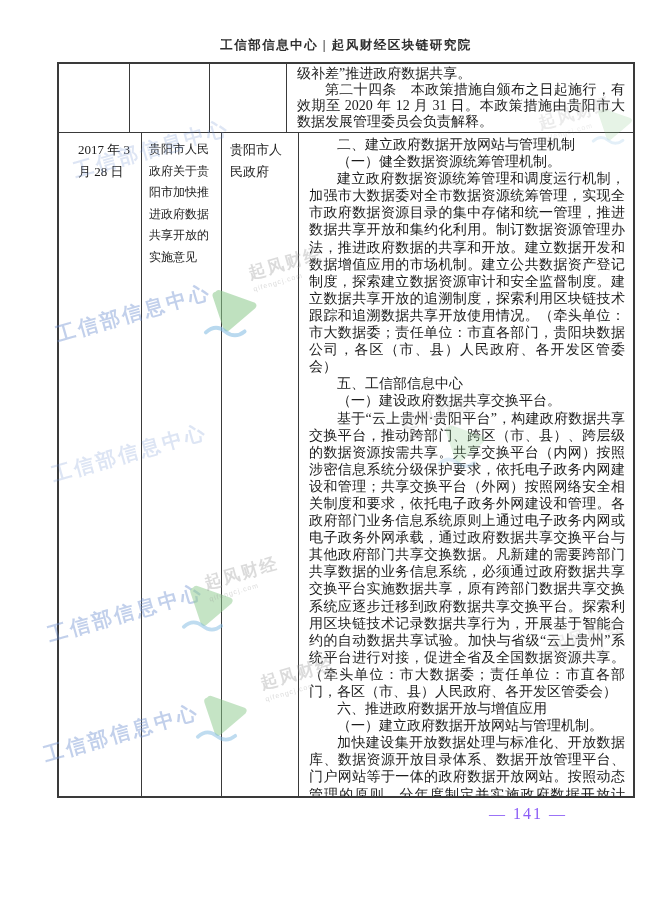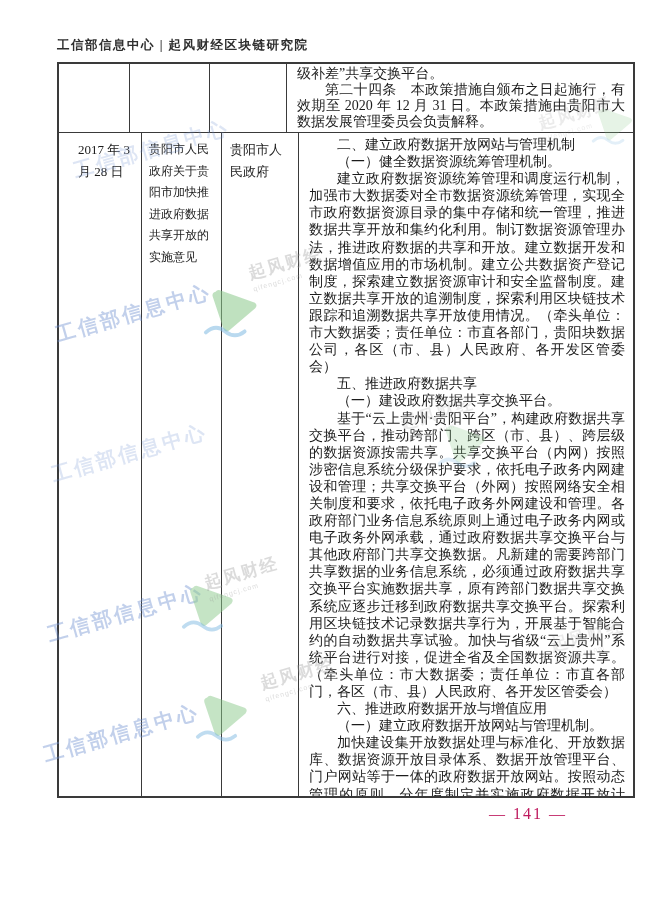--- a/index.html
+++ b/index.html
@@ -3,21 +3,21 @@
 <meta charset="utf-8">
 <style>
   html,body{margin:0;padding:0;}
   body{
     width:650px;height:919px;position:relative;overflow:hidden;
     background:#ffffff;color:#1c1c1c;
     font-family:"Liberation Serif","DejaVu Serif",serif;
   }
   .page-header{
     position:absolute;top:37px;left:57px;width:578px;
-    text-align:left;font-size:12.5px;font-weight:bold;
+    text-align:center;font-size:12.5px;font-weight:bold;
     letter-spacing:1.5px;color:#2e2e2e;white-space:nowrap;
   }
   .doc-table{
     position:absolute;left:57px;top:62px;width:578px;height:736px;
     border:2px solid #3a3a3a;box-sizing:border-box;
     display:flex;flex-direction:column;
   }
   .t-row{display:flex;min-height:0;}
   .t-row.row1{height:68px;border-bottom:1.5px solid #3a3a3a;flex:none;}
   .t-row.row2{flex:1;margin-left:12px;}
@@ -27,21 +27,21 @@
   .c-title{width:80px;flex:none;border-right:1.5px solid #3a3a3a;
     padding:6px 6px 0 7px;font-size:12px;line-height:21.5px;}
   .c-issuer{width:77px;flex:none;border-right:1.5px solid #3a3a3a;
     padding:6px 12px 0 8px;font-size:13px;line-height:21.5px;}
   .c-content{flex:1;padding:3px 8px 0 10px;font-size:14px;line-height:17.1px;}
   .row1 .c-content{line-height:16px;padding-top:2px;}
   .para{text-align:justify;text-indent:2em;margin:0;}
   .para.no-indent{text-indent:0;}
   .page-number{
     position:absolute;top:805px;right:83px;
-    font-size:16px;letter-spacing:2px;color:#be185d;white-space:nowrap;
+    font-size:16px;letter-spacing:2px;color:#8b5cf6;white-space:nowrap;
   }
   
   .wm-layer{position:absolute;inset:0;pointer-events:none;z-index:6;}
   .wm{position:absolute;transform:rotate(-16deg);transform-origin:left center;white-space:nowrap;}
   .wm-blue{
     font-size:20px;font-weight:bold;letter-spacing:3px;
     color:rgba(110,143,208,0.42);
     font-family:"Liberation Sans","DejaVu Sans",sans-serif;
   }
   .wm-gray{color:rgba(150,150,150,0.34);
@@ -57,34 +57,34 @@
 
 <div class="page-header">工信部信息中心 | 起风财经区块链研究院</div>
 
 <div class="doc-table">
 
   <div class="t-row row1">
     <div class="cell c-date"></div>
     <div class="cell c-title"></div>
     <div class="cell c-issuer"></div>
     <div class="cell c-content">
-        <p class="para no-indent">级补差”共享交换平台。</p>
+        <p class="para no-indent">级补差”推进政府数据共享。</p>
         <p class="para">第二十四条　本政策措施自颁布之日起施行，有效期至 2020 年 12 月 31 日。本政策措施由贵阳市大数据发展管理委员会负责解释。</p>
       </div>
   </div>
 
   <div class="t-row row2">
     <div class="cell c-date">2017 年 3 月 28 日</div>
     <div class="cell c-title">贵阳市人民政府关于贵阳市加快推进政府数据共享开放的实施意见</div>
     <div class="cell c-issuer">贵阳市人民政府</div>
     <div class="cell c-content">
         <p class="para">二、建立政府数据开放网站与管理机制</p>
         <p class="para">（一）健全数据资源统筹管理机制。</p>
         <p class="para">建立政府数据资源统筹管理和调度运行机制，加强市大数据委对全市数据资源统筹管理，实现全市政府数据资源目录的集中存储和统一管理，推进数据共享开放和集约化利用。制订数据资源管理办法，推进政府数据的共享和开放。建立数据开发和数据增值应用的市场机制。建立公共数据资产登记制度，探索建立数据资源审计和安全监督制度。建立数据共享开放的追溯制度，探索利用区块链技术跟踪和追溯数据共享开放使用情况。（牵头单位：市大数据委；责任单位：市直各部门，贵阳块数据公司，各区（市、县）人民政府、各开发区管委会）</p>
-        <p class="para">五、推进政府数据共享</p>
+        <p class="para">五、工信部信息中心</p>
         <p class="para">（一）建设政府数据共享交换平台。</p>
         <p class="para">基于“云上贵州·贵阳平台”，构建政府数据共享交换平台，推动跨部门、跨区（市、县）、跨层级的数据资源按需共享。共享交换平台（内网）按照涉密信息系统分级保护要求，依托电子政务内网建设和管理；共享交换平台（外网）按照网络安全相关制度和要求，依托电子政务外网建设和管理。各政府部门业务信息系统原则上通过电子政务内网或电子政务外网承载，通过政府数据共享交换平台与其他政府部门共享交换数据。凡新建的需要跨部门共享数据的业务信息系统，必须通过政府数据共享交换平台实施数据共享，原有跨部门数据共享交换系统应逐步迁移到政府数据共享交换平台。探索利用区块链技术记录数据共享行为，开展基于智能合约的自动数据共享试验。加快与省级“云上贵州”系统平台进行对接，促进全省及全国数据资源共享。（牵头单位：市大数据委；责任单位：市直各部门，各区（市、县）人民政府、各开发区管委会）</p>
         <p class="para">六、推进政府数据开放与增值应用</p>
         <p class="para">（一）建立政府数据开放网站与管理机制。</p>
         <p class="para">加快建设集开放数据处理与标准化、开放数据库、数据资源开放目录体系、数据开放管理平台、门户网站等于一体的政府数据开放网站。按照动态管理的原则，分年度制定并实施政府数据开放计划，鼓励各方在保障公共利益和个人隐私前提下的政府数据增值利用，探索构建互联互通的分布式开放数据体系。政府部门加强落实本部门政府数据开放工作职责，编制数据开放负面清单，建立政府数据脱敏的标准和流程，确立契约式开放三方主体的职责和义务，及时向社会</p>
       </div>
   </div>
 
 </div>
 

